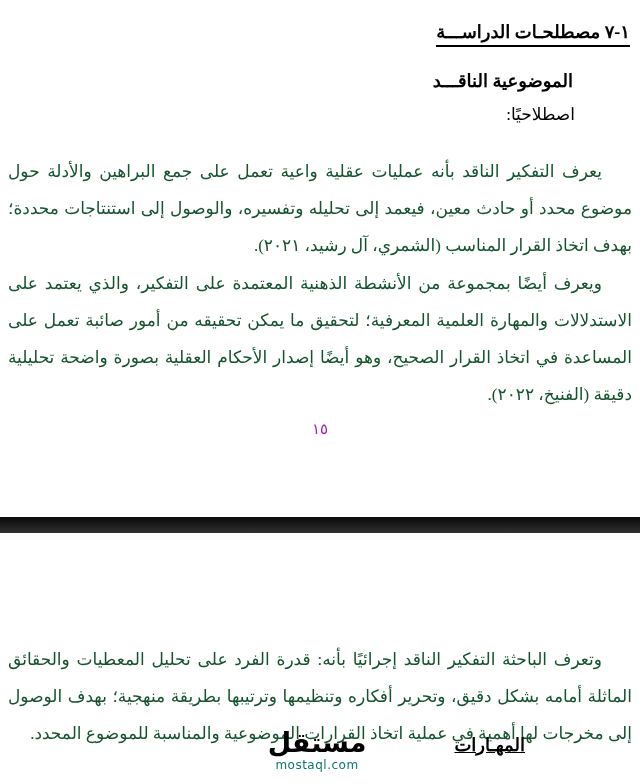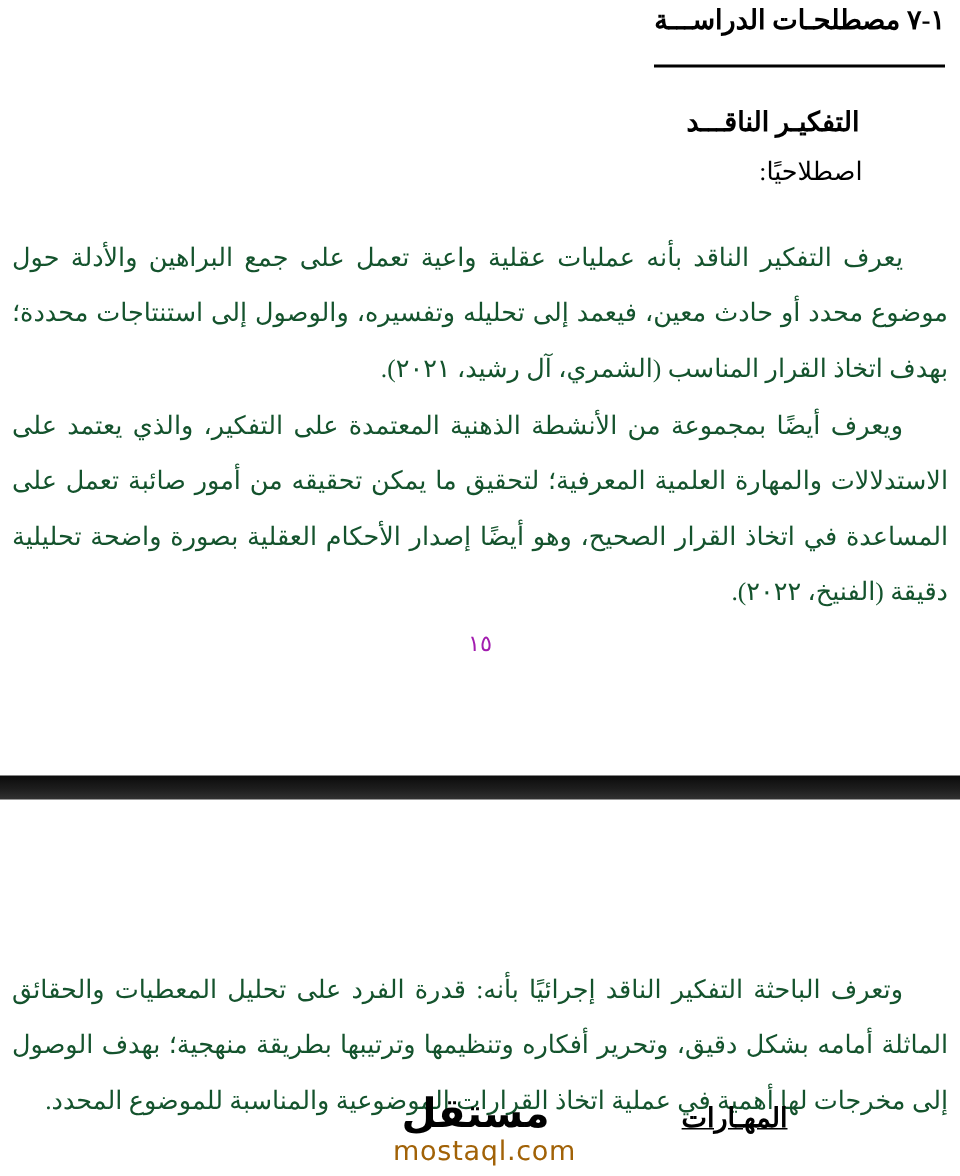--- a/index.html
+++ b/index.html
@@ -4,23 +4,23 @@
 <style>
   html,body{margin:0;padding:0;}
   body{
     width:640px;height:784px;position:relative;background:#ffffff;
     font-family:"Liberation Serif","DejaVu Serif",serif;
     color:#000;overflow:hidden;
   }
   .abs{position:absolute;}
   
   .section-heading{
-    top:2px;right:10px;
+    top:21px;right:10px;
     font-size:18px;font-weight:bold;
-    border-bottom:2px solid #000;padding-bottom:19px;
+    border-bottom:2px solid #000;padding-bottom:2px;
     white-space:nowrap;
   }
   .term-heading{
     top:70px;right:67px;
     font-size:18px;font-weight:bold;white-space:nowrap;
   }
   .terminology-label{
     top:104px;right:65px;
     font-size:17px;font-weight:normal;white-space:nowrap;
   }
@@ -51,30 +51,30 @@
   .watermark{
     top:729px;left:262px;width:110px;
     text-align:center;line-height:1;
     font-family:"DejaVu Sans","Liberation Sans",sans-serif;
   }
   .watermark-logo{
     font-size:27px;font-weight:bold;color:#000000;
     letter-spacing:1px;display:block;
   }
   .watermark-domain{
-    font-size:18px;color:#a16207;display:block;margin-top:3px;
+    font-size:12px;color:#0f766e;display:block;margin-top:3px;
     direction:ltr;letter-spacing:.5px;
   }
 </style>
 </head>
 <body>
 
 <div class="abs section-heading">١-٧ مصطلحـات الدراســـة</div>
 
-<div class="abs term-heading">التفكيـر الناقـــد</div>
+<div class="abs term-heading">الموضوعية الناقـــد</div>
 
 <div class="abs terminology-label">اصطلاحيًا:</div>
 
 <p class="abs body-para para-1">يعرف التفكير الناقد بأنه عمليات عقلية واعية تعمل على جمع البراهين والأدلة حول موضوع محدد أو حادث معين، فيعمد إلى تحليله وتفسيره، والوصول إلى استنتاجات محددة؛ بهدف اتخاذ القرار المناسب (الشمري، آل رشيد، ٢٠٢١).</p>
 
 <p class="abs body-para para-2">ويعرف أيضًا بمجموعة من الأنشطة الذهنية المعتمدة على التفكير، والذي يعتمد على الاستدلالات والمهارة العلمية المعرفية؛ لتحقيق ما يمكن تحقيقه من أمور صائبة تعمل على المساعدة في اتخاذ القرار الصحيح، وهو أيضًا إصدار الأحكام العقلية بصورة واضحة تحليلية دقيقة (الفنيخ، ٢٠٢٢).</p>
 
 <div class="abs page-number">١٥</div>
 
 <div class="abs page-separator"></div>

